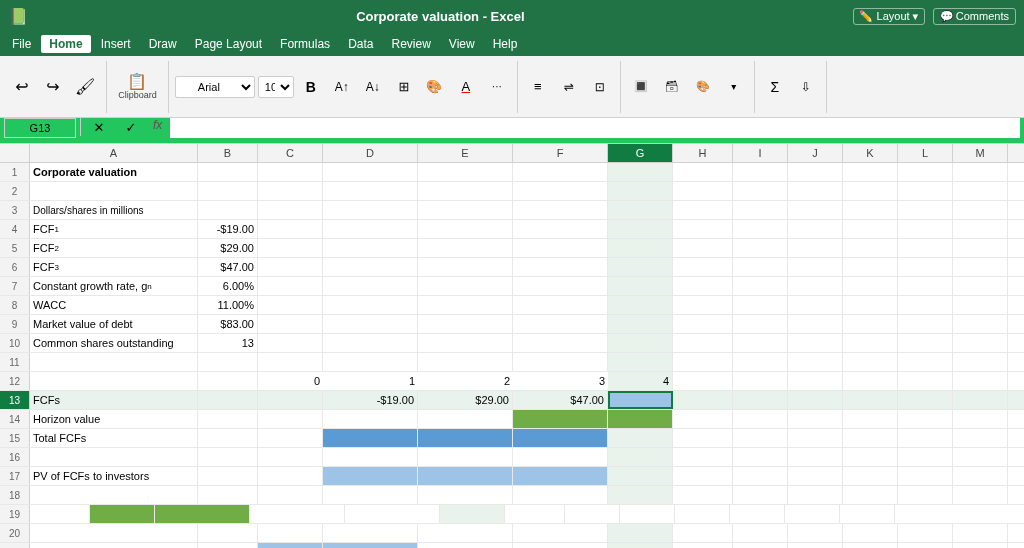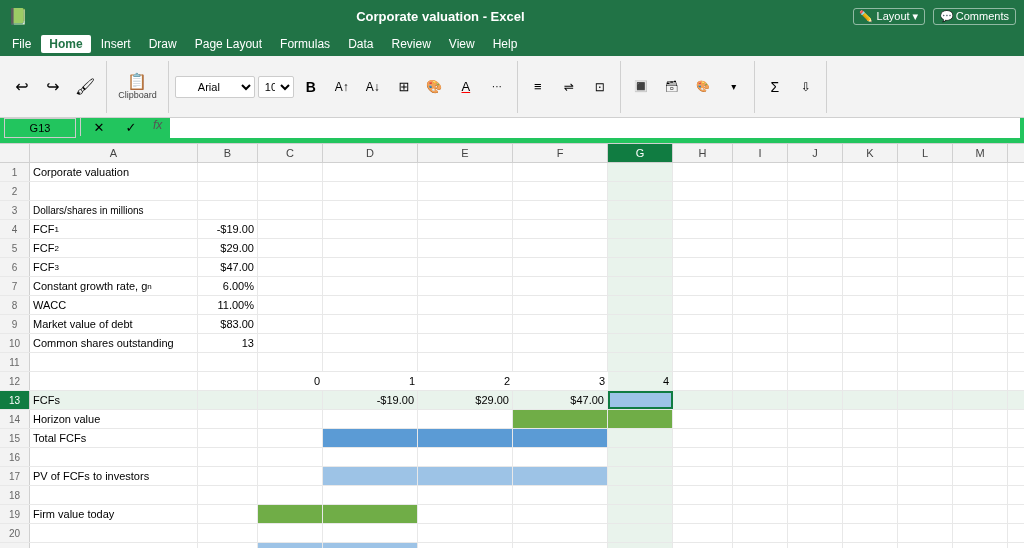--- a/index.html
+++ b/index.html
@@ -83,21 +83,21 @@
     .cw-G { width: 65px; min-width: 65px; }
     .cw-H { width: 60px; min-width: 60px; }
     .cw-I { width: 55px; min-width: 55px; }
     .cw-J { width: 55px; min-width: 55px; }
     .cw-K { width: 55px; min-width: 55px; }
     .cw-L { width: 55px; min-width: 55px; }
     .cw-M { width: 55px; min-width: 55px; }
     .cw-N { width: 55px; min-width: 55px; }
 
     .text-right { justify-content: flex-end; }
-    .bold { font-weight: normal; }
+    .bold { font-weight: bold; }
     .italic { }
     .font-small { font-size: 10px; }
 
     
     sub { font-size: 8px; }
 
     
     .row-selected-bg { background: #e9f3ec; }
   </style>
 </head>
@@ -572,21 +572,20 @@
     <div class="cell cw-I"></div>
     <div class="cell cw-J"></div>
     <div class="cell cw-K"></div>
     <div class="cell cw-L"></div>
     <div class="cell cw-M"></div>
     <div class="cell cw-N"></div>
   </div>
 
   <div class="grid-row">
     <div class="row-num">19</div>
-    <div class="cell cw-A bold">Firm value today</div>
     <div class="cell cw-B"></div>
 
     <div class="cell cw-C" style="background:#70ad47; padding:0;"></div>
     <div class="cell cw-D" style="background:#70ad47; padding:0;"></div>
     <div class="cell cw-E"></div>
     <div class="cell cw-F"></div>
     <div class="cell cw-G selected-col"></div>
     <div class="cell cw-H"></div>
     <div class="cell cw-I"></div>
     <div class="cell cw-J"></div>

